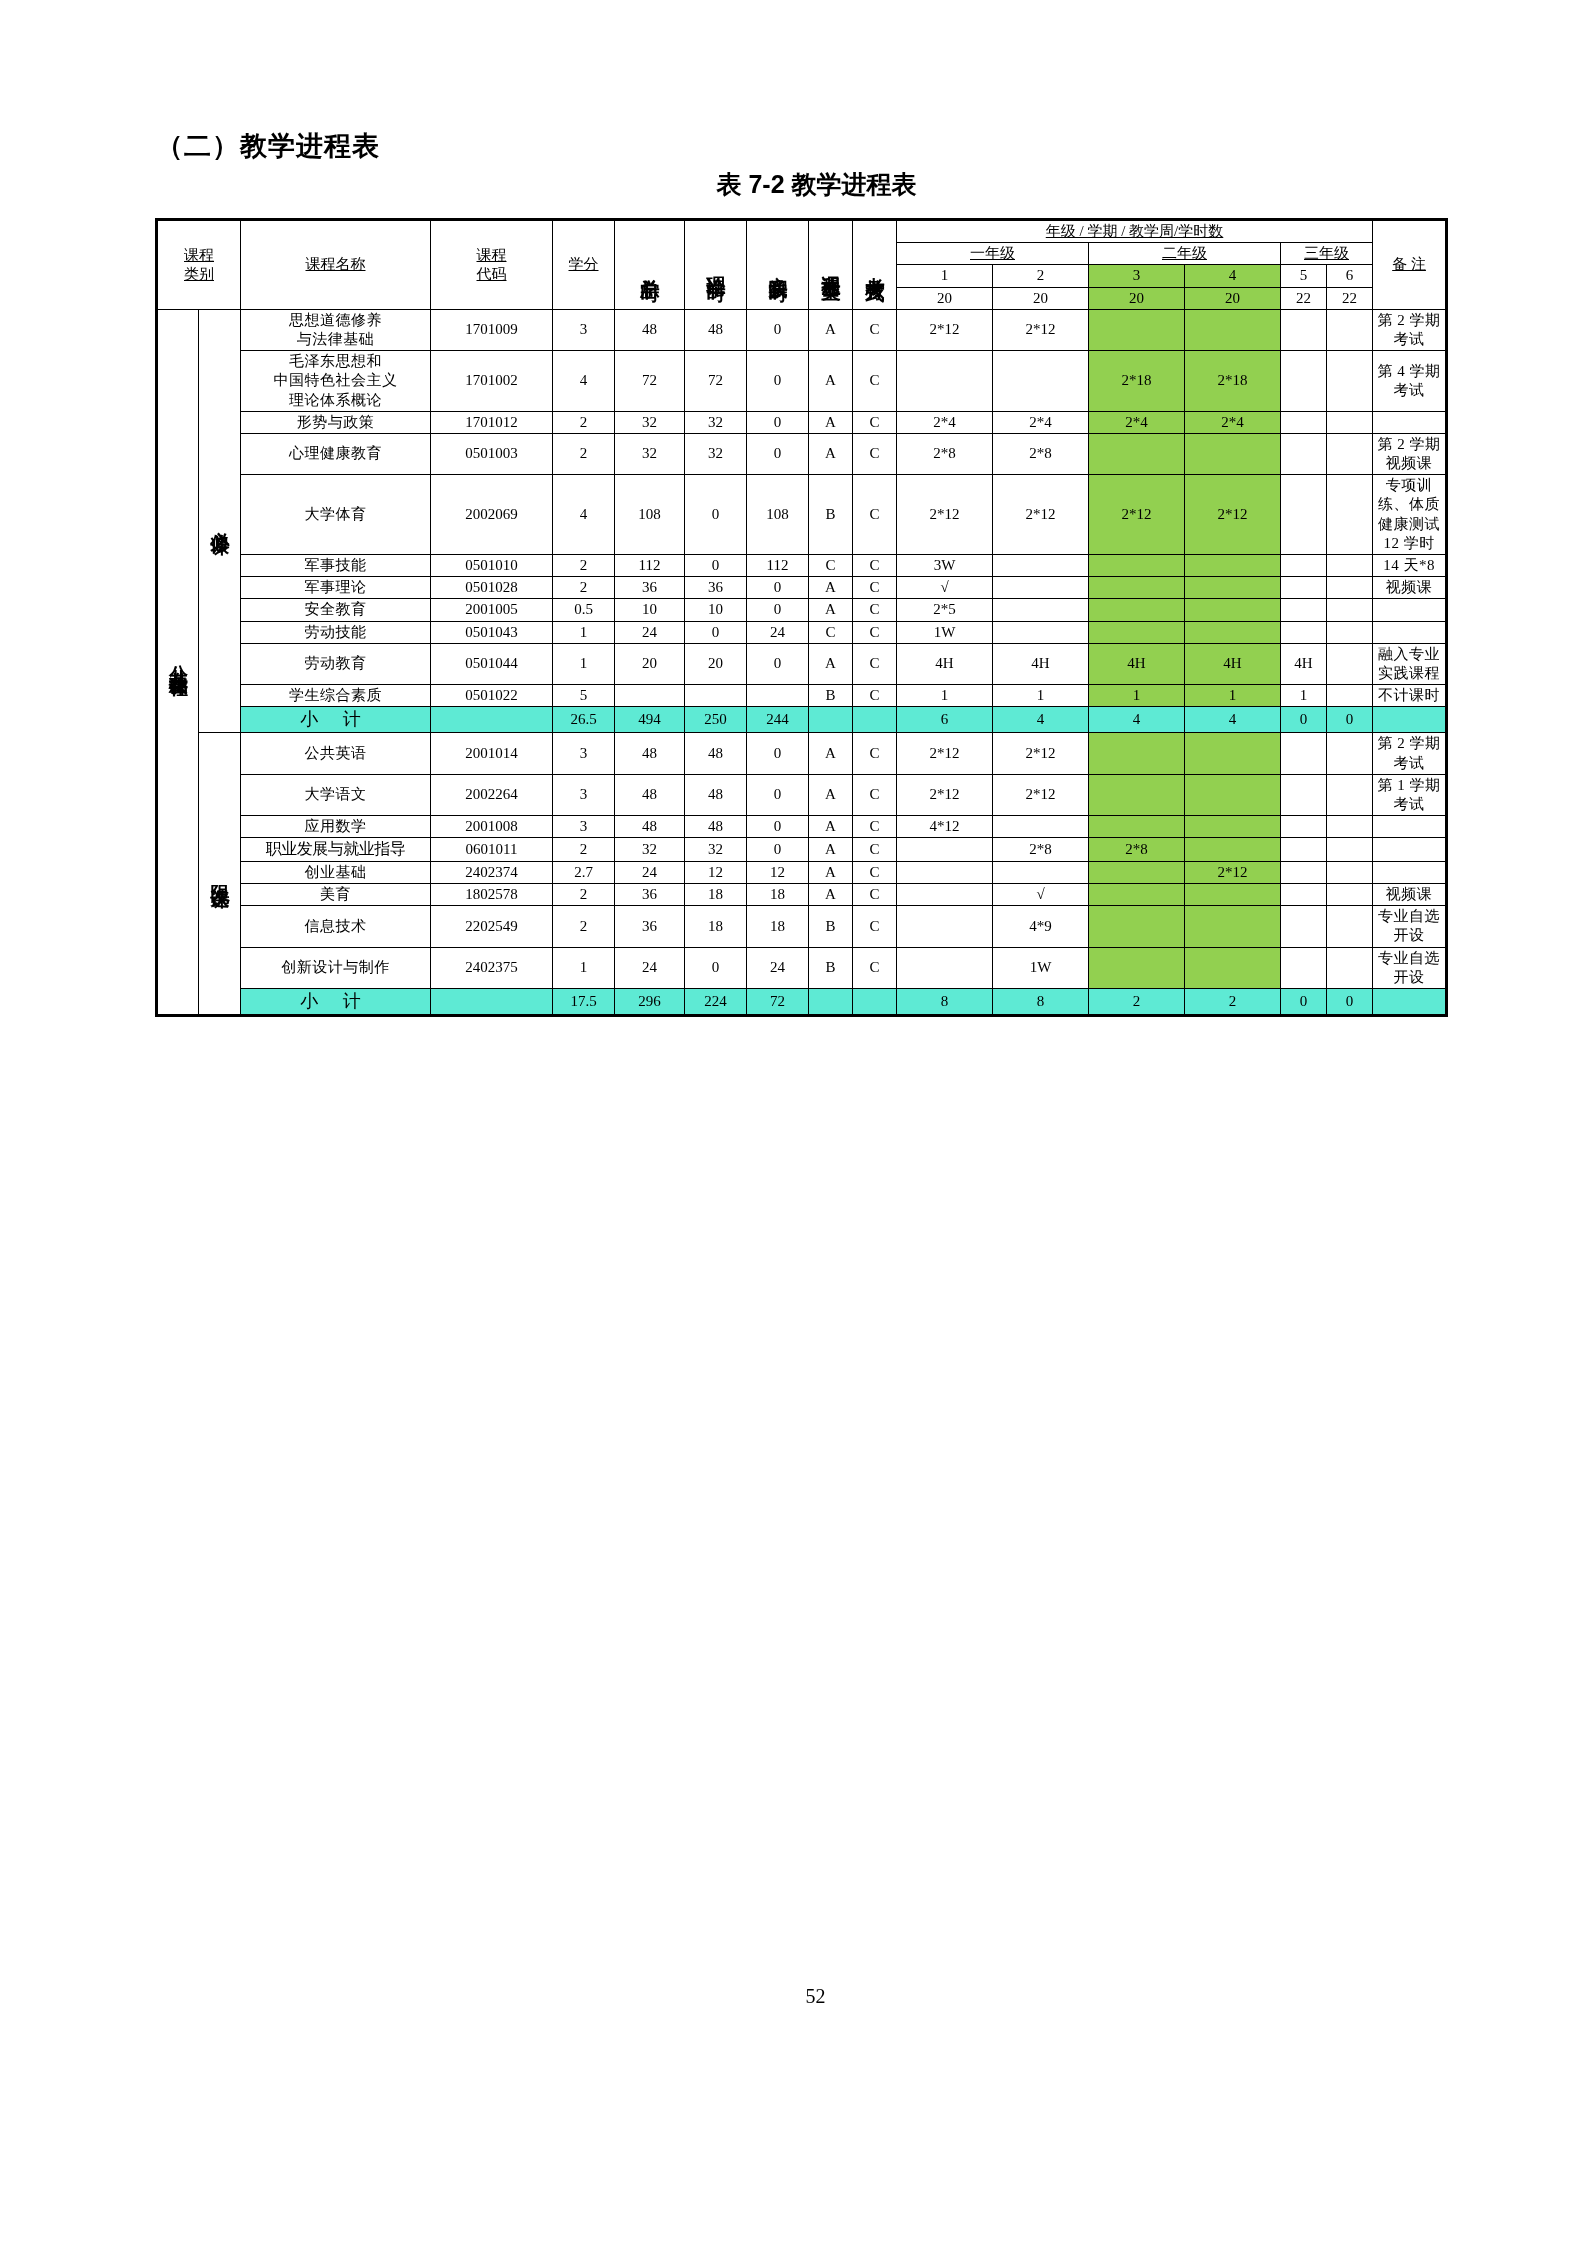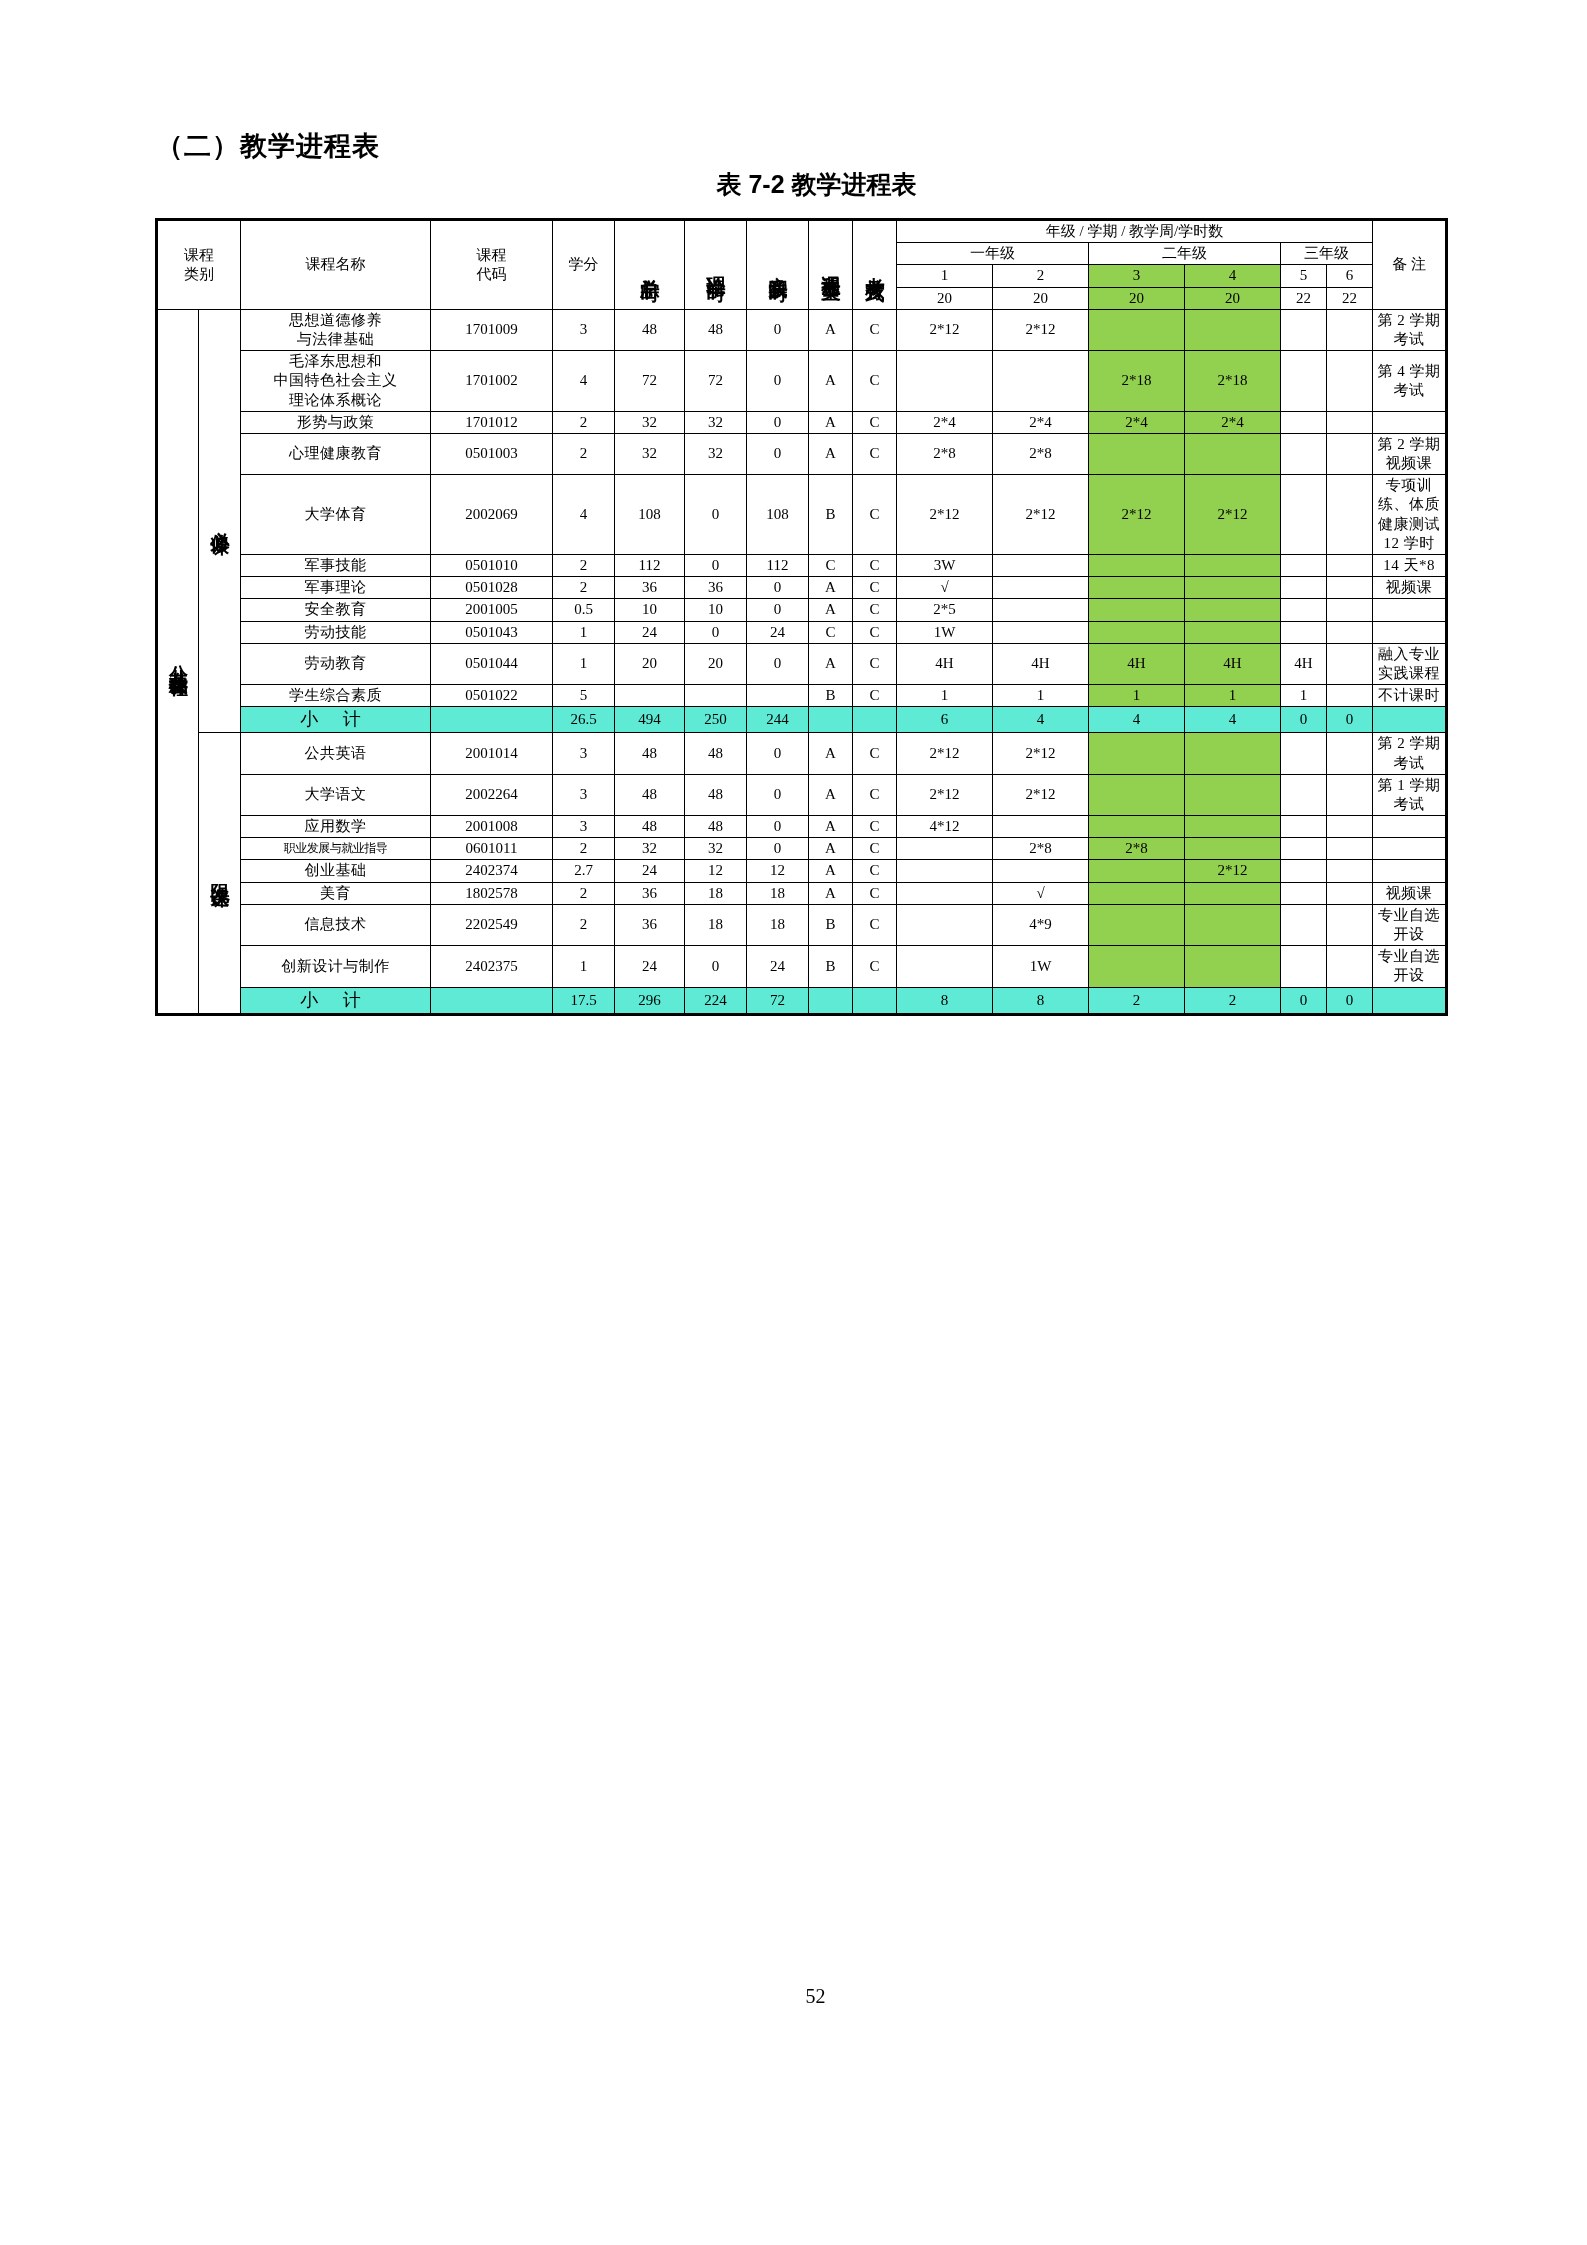--- a/index.html
+++ b/index.html
@@ -62,20 +62,21 @@
     padding: 1px 1px;
     line-height: 1.28;
     word-break: break-all;
     overflow: hidden;
   }
   
   .hd {
     font-family: "Liberation Serif", "DejaVu Serif", serif;
     font-weight: bold;
     font-size: 19px;
+    text-decoration: underline;
   }
   .vtxt {
     writing-mode: vertical-rl;
     text-orientation: upright;
     display: inline-block;
     letter-spacing: 2px;
     font-weight: bold;
     font-size: 19px;
     line-height: 1.2;
   }
@@ -84,21 +85,21 @@
   .catcell {
     font-weight: bold;
     font-size: 18px;
     padding: 2px 0;
   }
   .catcell .vtxt { letter-spacing: 3px; }
   .cname {
     font-size: 17px;
     letter-spacing: 0.5px;
   }
-  .cname.tight { letter-spacing: -0.5px; font-size: 12px; margin-top: 12px; }
+  .cname.tight { letter-spacing: -0.5px; font-size: 16px; margin-top: 12px; }
   .code { font-size: 17px; font-weight: bold; }
   .num { font-size: 17px; font-weight: bold; }
   .typ { font-size: 17px; font-weight: bold; }
   .term { font-size: 17px; font-weight: bold; }
   .note {
     font-size: 16px;
     line-height: 1.25;
     padding: 1px 3px;
     letter-spacing: 0.5px;
   }

